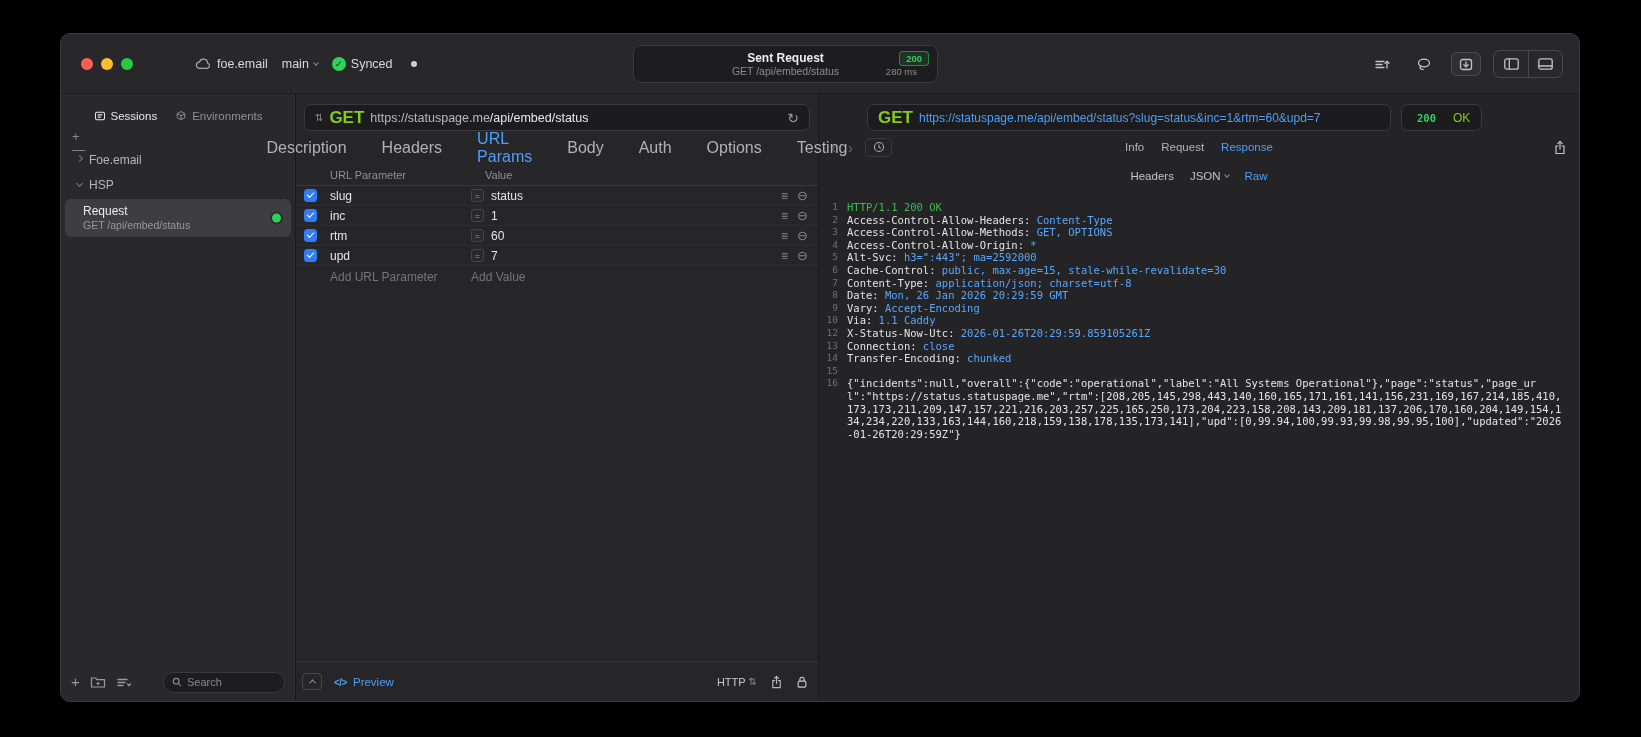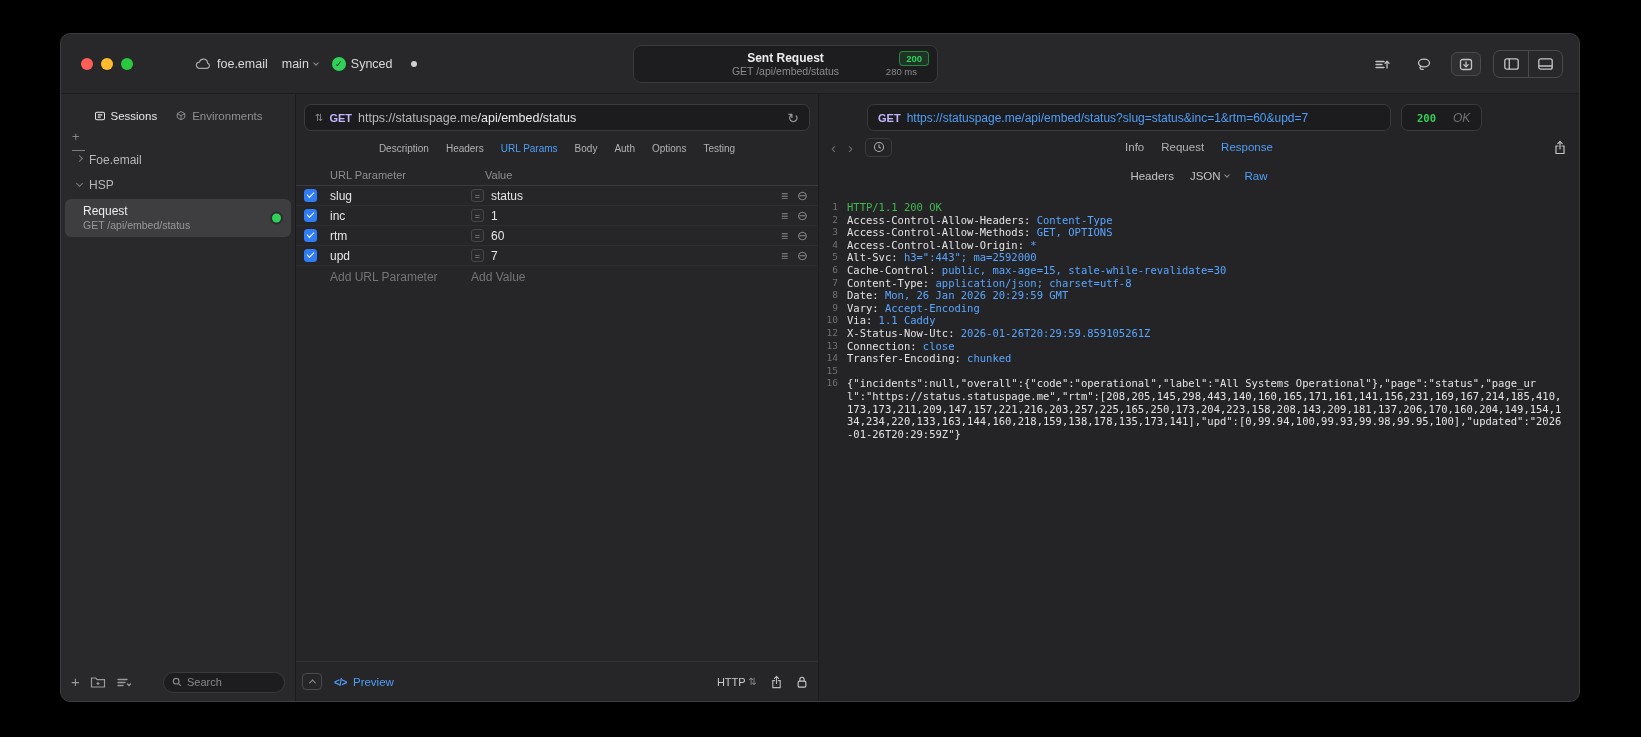--- a/index.html
+++ b/index.html
@@ -60,25 +60,25 @@
   .sb-bottom { height:38px; flex:none; display:flex; align-items:center; gap:10px; padding:0 10px; color:#9a9a9e; }
   .sb-bottom .plus { font-size:15px; line-height:14px; }
   .search-pill { margin-left:auto; width:122px; height:21px; border-radius:11px; background:#1d1d1f; border:1px solid #3a3a3c;
     display:flex; align-items:center; gap:5px; padding:0 8px; color:#8a8a8e; font-size:11px; }
 
   
   .reqpanel { width:523px; flex:none; border-right:1px solid #1b1b1d; background:#262628; display:flex; flex-direction:column; position:relative; }
   .url-bar { margin:10px 8px 0 8px; height:27px; flex:none; background:#1c1c1e; border:1px solid #3a3a3c; border-radius:7px;
     display:flex; align-items:center; padding:0 10px; gap:6px; font-size:12.5px; }
   .updown-glyph { color:#8a8a8e; font-size:10px; }
-  .method-blue { color:#c4b5fd; font-weight:700; font-size:11px; }
+  .method-blue { color:#84cc16; font-weight:700; font-size:17px; }
   .url-host { color:#b9b9be; }
   .url-path { color:#e9e9ec; }
   .refresh-glyph { margin-left:auto; color:#9a9a9e; font-size:14px; }
-  .req-tabs { height:34px; flex:none; display:flex; align-items:center; justify-content:center; gap:17px; font-size:10px; color:#b2b2b6; }
+  .req-tabs { height:34px; flex:none; display:flex; align-items:center; justify-content:center; gap:35px; font-size:16px; color:#b2b2b6; }
   .req-tab.active { color:#4f9ef7; }
 
   .ptable { flex:1; overflow:hidden; font-size:12px; }
   .ptable-head { display:flex; align-items:center; height:21px; font-size:11px; color:#8e8e93; border-bottom:1px solid #3a3a3d; padding:0 10px 0 8px; }
   .ptable-head .h1 { margin-left:26px; width:135px; }
   .ptable-head .h2 { margin-left:20px; }
   .prow { display:flex; align-items:center; height:20px; border-bottom:1px solid #2d2d30; padding:0 10px 0 8px; }
   .prow.addrow { border-bottom:none; color:#757579; height:22px; }
   .checkbox { width:13px; height:13px; border-radius:3.5px; background:#2f7cf6; margin-right:13px; position:relative; flex:none; }
   .checkbox::after { content:""; position:absolute; left:3px; top:3px; width:6px; height:3px;
@@ -106,21 +106,21 @@
 
   
   .resppanel { flex:1; background:#242426; display:flex; flex-direction:column; min-width:0; }
   .resp-urlrow { margin:10px 14px 0 48px; flex:none; display:flex; gap:10px; align-items:center; }
   .resp-urlbar { width:524px; height:27px; background:#1c1c1e; border:1px solid #3a3a3c; border-radius:7px;
     display:flex; align-items:center; padding:0 10px; gap:6px; font-size:12px; overflow:hidden; white-space:nowrap; }
   .resp-url { color:#4f9ef7; overflow:hidden; text-overflow:ellipsis; }
   .resp-status { height:27px; background:#1c1c1e; border:1px solid #3a3a3c; border-radius:7px;
     display:flex; align-items:center; justify-content:center; gap:5px; font-size:12px; padding:0 11px; }
   .resp-status .code { color:#30d158; font-weight:700; }
-  .resp-status .ok { color:#737373;font-style:italic; }
+  .resp-status .ok { color:#84cc16; }
 
   .resp-nav { height:32px; flex:none; display:flex; align-items:center; padding:0 12px; position:relative; }
   .nav-chevrons { color:#6e6e72; font-size:15px; display:flex; gap:12px; line-height:15px; }
   .clock-box { margin-left:12px; width:27px; height:19px; border:1px solid #3a3a3c; border-radius:5px;
     display:flex; align-items:center; justify-content:center; color:#b0b0b4; }
   .resp-tabs { position:absolute; left:50%; transform:translateX(-50%); display:flex; gap:17px; font-size:11.5px; color:#b2b2b6; }
   .resp-tab.active { color:#4f9ef7; }
   .share-btn { margin-left:auto; color:#c4c4c8; }
 
   .resp-subtabs { height:26px; flex:none; display:flex; align-items:center; justify-content:center; gap:16px; font-size:11.5px; color:#c3c3c7; }

